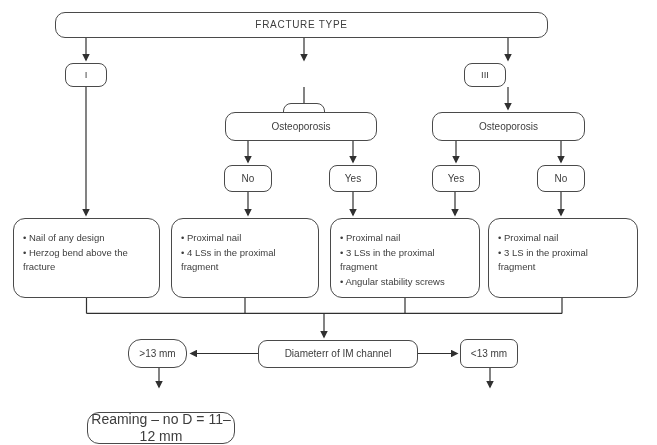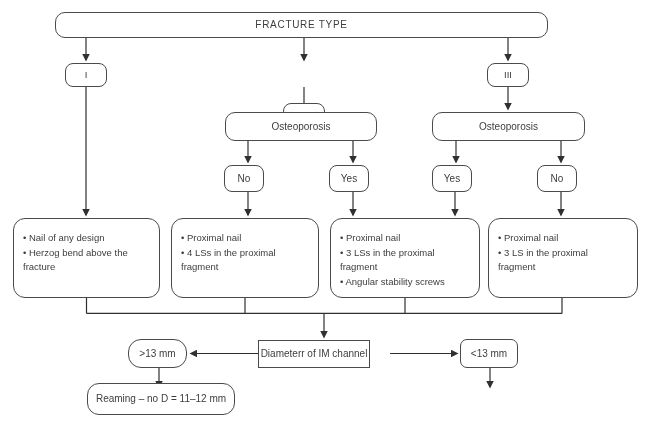--- a/index.html
+++ b/index.html
@@ -14,44 +14,44 @@
     display:flex;align-items:center;justify-content:center;
     text-align:center;line-height:1.2;
   }
   .svg-layer{position:absolute;left:0;top:0;width:657px;height:445px;}
   
   .n-root{left:55px;top:12px;width:493px;height:26px;border-radius:10px;
           font-size:10px;letter-spacing:0.7px;}
   
   .n-ti  {left:65px; top:63px;width:42px;height:24px;border-radius:8px;font-size:9.5px;}
   .n-tii {left:283px;top:63px;width:42px;height:24px;border-radius:8px;font-size:9.5px;margin-top:40px;}
-  .n-tiii{left:487px;top:63px;width:42px;height:24px;border-radius:8px;font-size:9.5px;}
+  .n-tiii{left:464px;top:63px;width:42px;height:24px;border-radius:8px;font-size:9.5px;}
   
   .n-osl{left:225px;top:112px;width:152px;height:29px;border-radius:10px;font-size:10px;}
   .n-osr{left:432px;top:112px;width:153px;height:29px;border-radius:10px;font-size:10px;}
   
-  .n-yn{width:40px;height:27px;border-radius:8px;font-size:10px;top:165px;}
+  .n-yn{width:48px;height:27px;border-radius:8px;font-size:10px;top:165px;}
   .n-no1{left:224px;}
   .n-yes1{left:329px;}
   .n-yes2{left:432px;}
   .n-no2{left:537px;}
   
   .n-treat{top:218px;height:80px;border-radius:12px;
            align-items:flex-start;justify-content:flex-start;text-align:left;
            padding:12px 20px 6px 9px;font-size:9.5px;line-height:14.5px;}
   .n-t1{left:13px; width:147px;}
   .n-t2{left:171px;width:148px;}
   .n-t3{left:330px;width:150px;}
   .n-t4{left:488px;width:150px;}
   .multiline{white-space:pre-line;}
   
-  .n-diam{left:258px;top:340px;width:112px;height:28px;border-radius:0;font-size:10px;}
+  .n-diam{left:258px;top:340px;width:160px;height:28px;border-radius:9px;font-size:10px;}
   .n-gt{left:128px;top:339px;width:59px;height:29px;border-radius:13px;font-size:10px;}
   .n-lt{left:460px;top:339px;width:58px;height:29px;border-radius:7px;font-size:10px;}
-  .n-ream{top:383px;height:32px;border-radius:12px;font-size:10px;}
+  .n-ream{top:412px;height:32px;border-radius:12px;font-size:14px;}
   .n-rl{left:87px;width:148px;}
   .n-rr{left:415px;width:152px;}
 </style>
 </head>
 <body>
 
 <div class="canvas">
 
   <svg class="svg-layer" viewBox="0 0 657 445" xmlns="http://www.w3.org/2000/svg">
     <defs>

